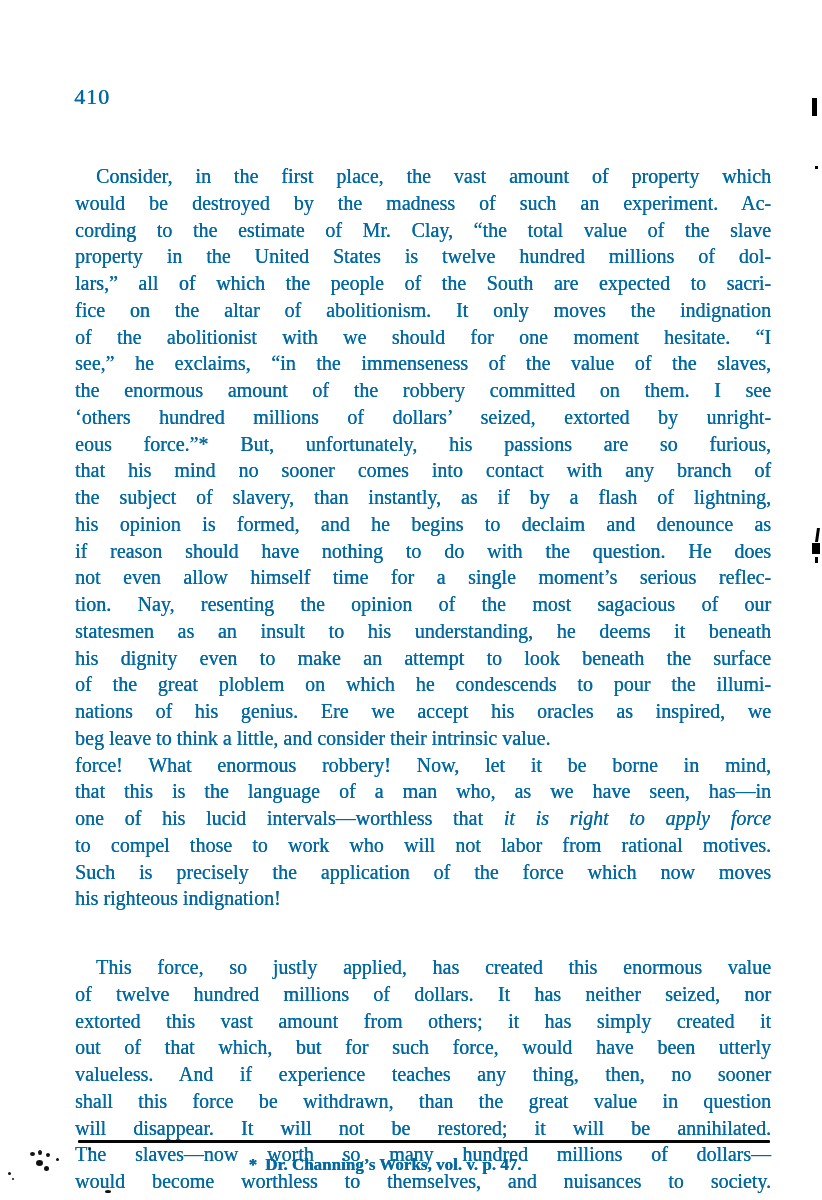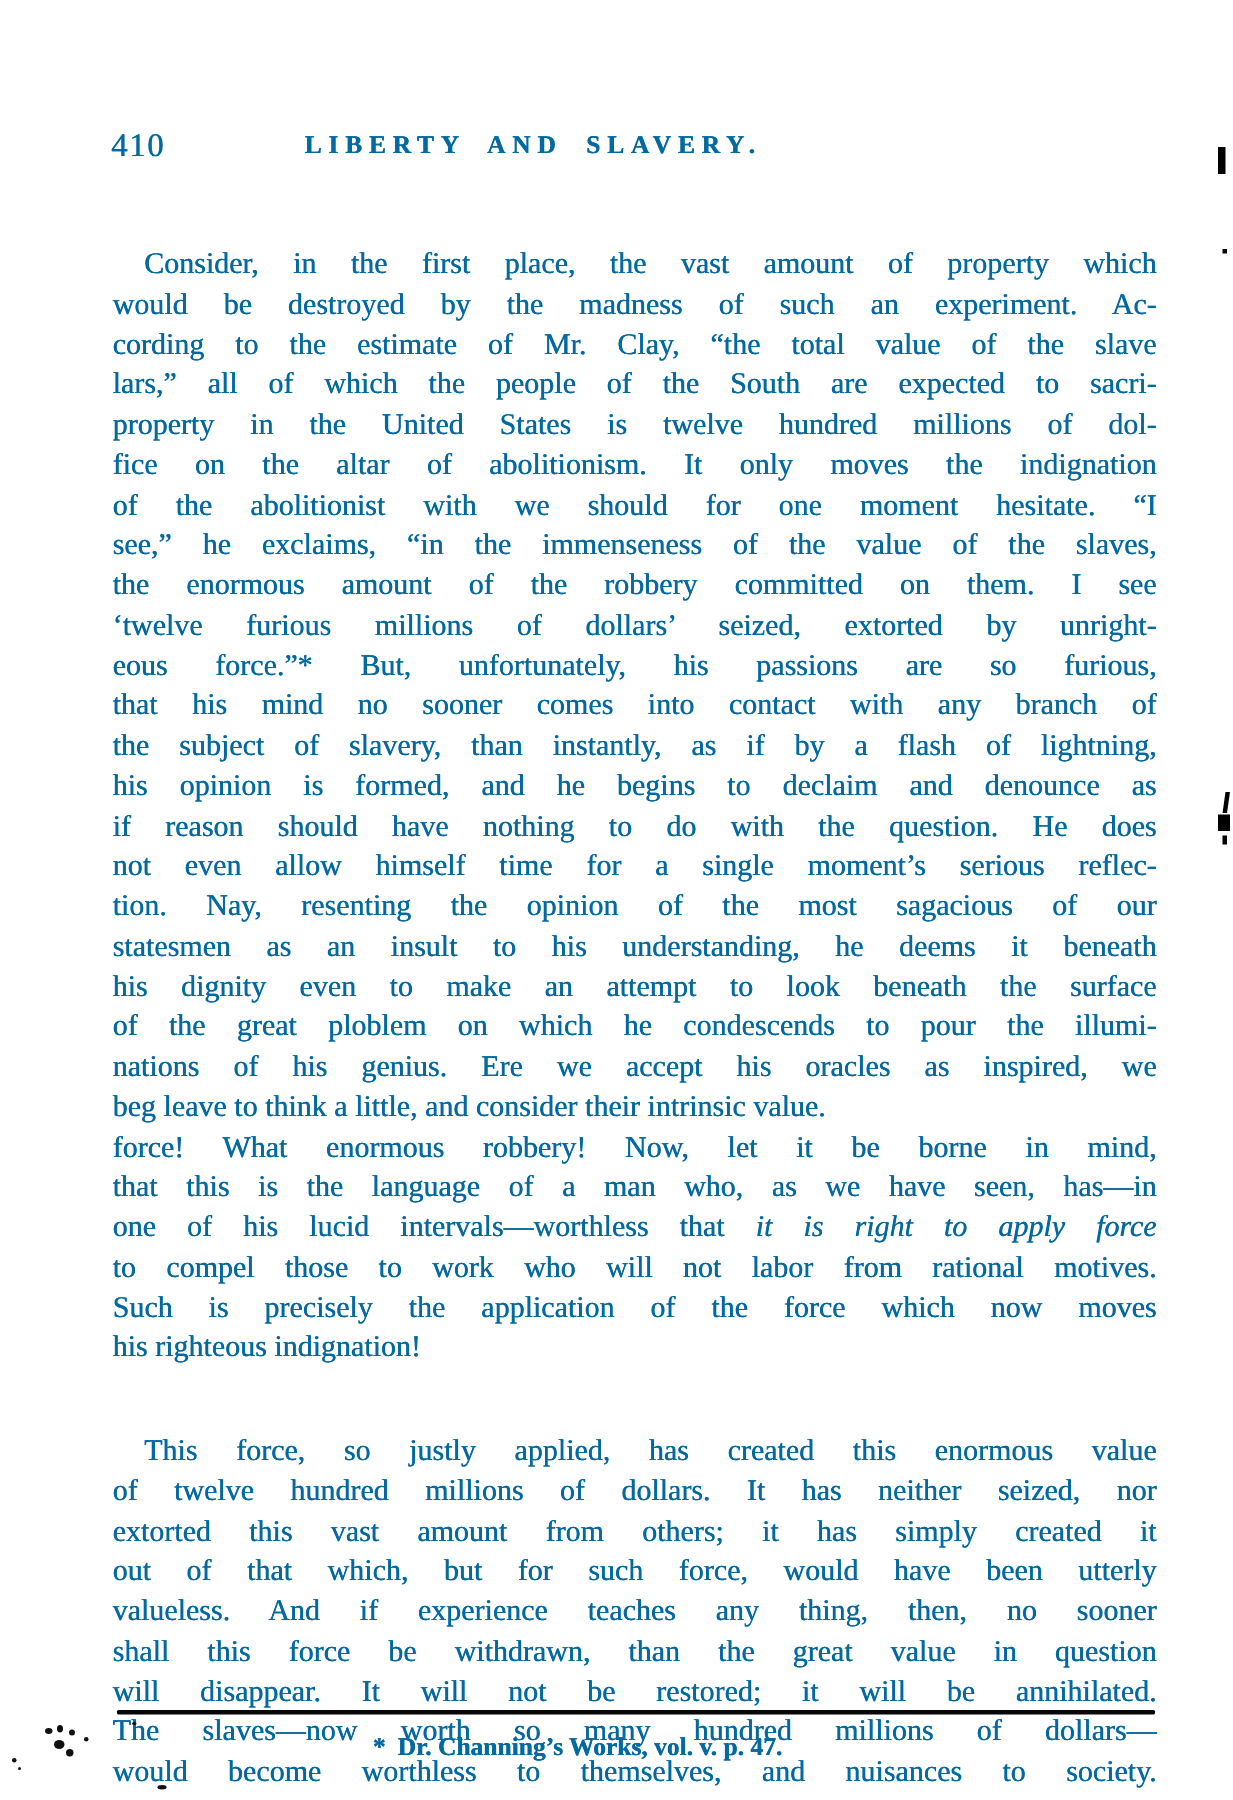--- a/index.html
+++ b/index.html
@@ -67,34 +67,33 @@
   .s9 { left: 88px; top: 1148px; width: 3px; height: 2px; }
   .s10{ left: 105px; top: 1190px; width: 6px; height: 3px; }
 </style>
 </head>
 <body>
 
 <div class="page">
 
   <div class="header">
     <span class="page-number">410</span>
-    <span class="running-title">LIBERTY AND SLAVERY.</span>
   </div>
 
   <div class="body-text">
       <div class="line first"><span>Consider, in the first place, the vast amount of property which</span></div>
       <div class="line"><span>would be destroyed by the madness of such an experiment. Ac-</span></div>
       <div class="line"><span>cording to the estimate of Mr. Clay, “the total value of the slave</span></div>
+      <div class="line"><span>property in the United States is twelve hundred millions of dol-</span></div>
       <div class="line"><span>lars,” all of which the people of the South are expected to sacri-</span></div>
-      <div class="line"><span>property in the United States is twelve hundred millions of dol-</span></div>
       <div class="line"><span>fice on the altar of abolitionism. It only moves the indignation</span></div>
       <div class="line"><span>of the abolitionist with we should for one moment hesitate. “I</span></div>
       <div class="line"><span>see,” he exclaims, “in the immenseness of the value of the slaves,</span></div>
       <div class="line"><span>the enormous amount of the robbery committed on them. I see</span></div>
-      <div class="line"><span>‘twelve furious millions of dollars’ seized, extorted by unright-</span></div>
+      <div class="line"><span>‘others hundred millions of dollars’ seized, extorted by unright-</span></div>
       <div class="line"><span>eous force.”* But, unfortunately, his passions are so furious,</span></div>
       <div class="line"><span>that his mind no sooner comes into contact with any branch of</span></div>
       <div class="line"><span>the subject of slavery, than instantly, as if by a flash of lightning,</span></div>
       <div class="line"><span>his opinion is formed, and he begins to declaim and denounce as</span></div>
       <div class="line"><span>if reason should have nothing to do with the question. He does</span></div>
       <div class="line"><span>not even allow himself time for a single moment’s serious reflec-</span></div>
       <div class="line"><span>tion. Nay, resenting the opinion of the most sagacious of our</span></div>
       <div class="line"><span>statesmen as an insult to his understanding, he deems it beneath</span></div>
       <div class="line"><span>his dignity even to make an attempt to look beneath the surface</span></div>
       <div class="line"><span>of the great ploblem on which he condescends to pour the illumi-</span></div>

